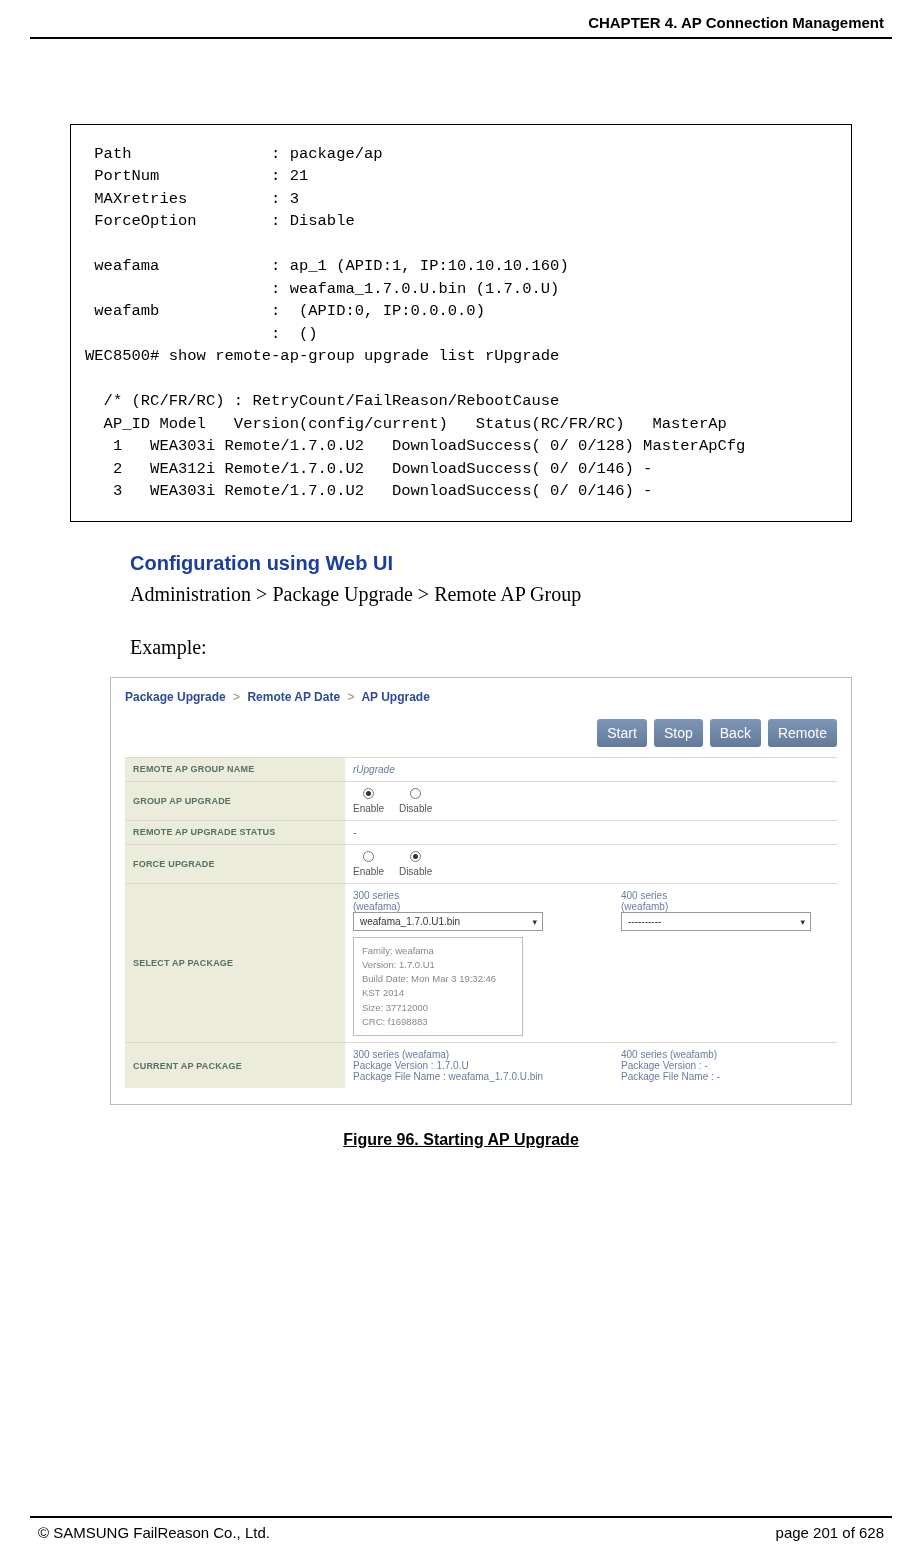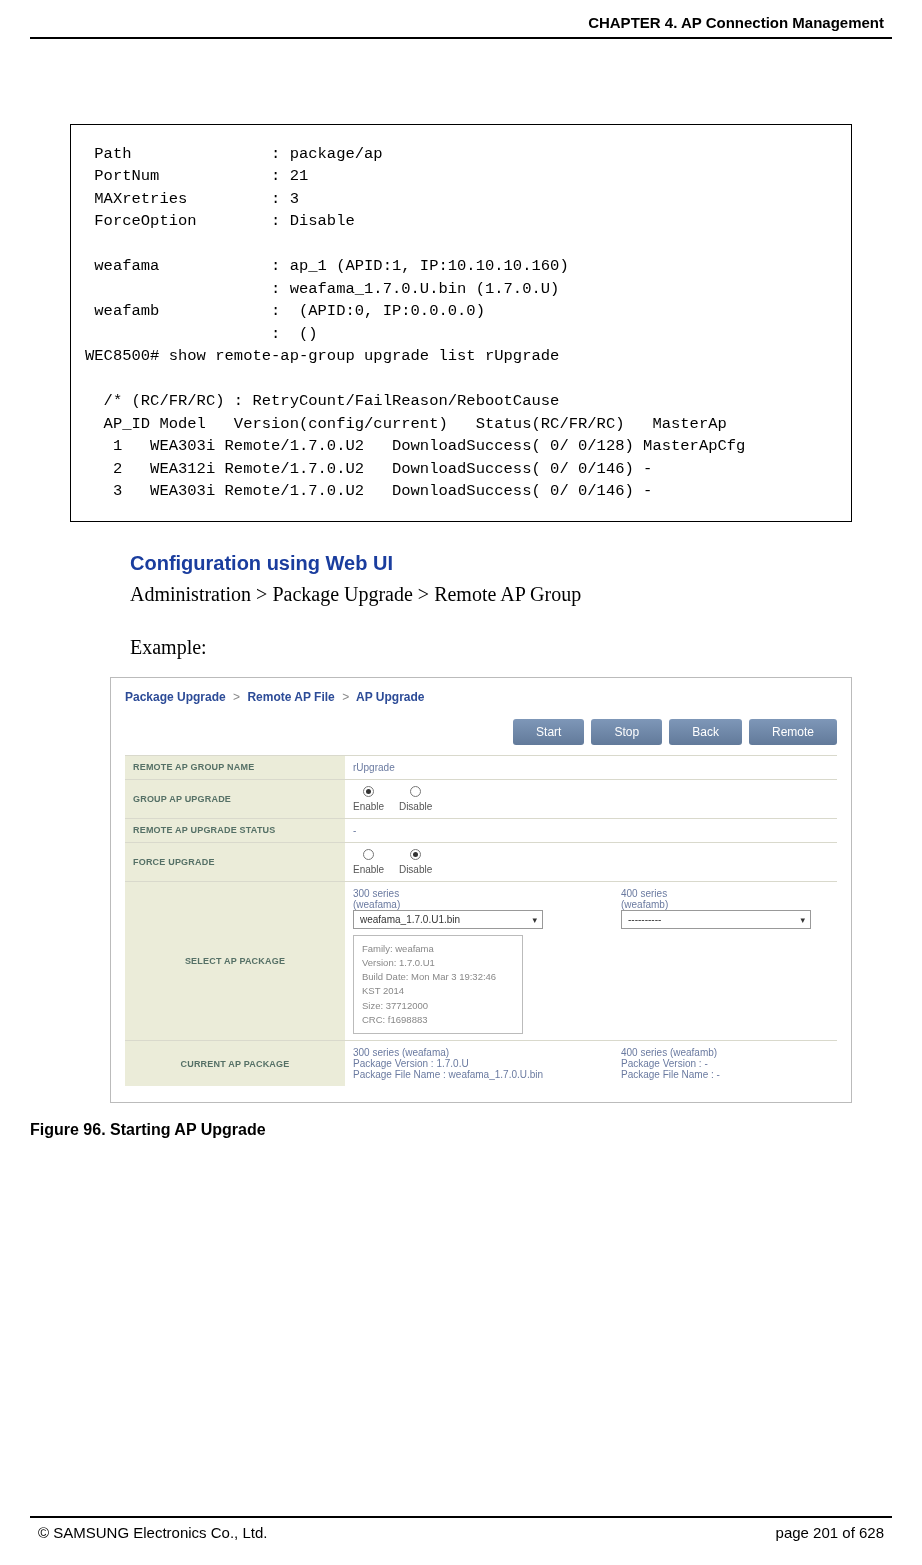--- a/index.html
+++ b/index.html
@@ -73,23 +73,23 @@
   }
   .breadcrumb .sep { color: #888; font-weight: normal; padding: 0 4px;}
   .button-row {
     text-align: right;
     padding: 12px 0 10px 0;
   }
   .ui-button {
     display: inline-block;
     background: linear-gradient(#7e97b8, #627a9a);
     color: #fff;
-    font-size: 12px;
-    font-family: Arial, Helvetica, sans-serif;
-    padding: 6px 23px;
+    font-size: 14px;
+    font-family: Arial, Helvetica, sans-serif;
+    padding: 6px 10px;
     border: none;
     border-radius: 3px;
     margin-left: 4px;
     min-width: 44px;
     text-align: left;
   }
   .form-table {
     width: 100%;
     border-collapse: collapse;
     font-size: 10px;
@@ -101,21 +101,21 @@
   }
   .form-table td.label {
     width: 220px;
     background: #ebecd9;
     color: #557066;
     font-weight: bold;
     font-size: 9px;
     letter-spacing: 0.2px;
     vertical-align: middle;
   }
-  .form-table td.label.tall { vertical-align: middle; text-align: center; }
+  .form-table td.label.tall { vertical-align: middle; }
   .radio-wrap { display: inline-flex; align-items: center; gap: 4px; margin-right: 12px; color:#555;flex-direction:column;}
   .radio {
     width: 11px; height: 11px; border: 1px solid #777; border-radius: 50%;
     display: inline-block; position: relative; background:#fff;
   }
   .radio.checked::after {
     content: ""; position: absolute; top: 2px; left: 2px;
     width: 5px; height: 5px; background: #333; border-radius: 50%;
   }
   .cols { display: flex; gap: 60px; justify-content: flex-end; }
@@ -140,26 +140,28 @@
     border: 1px solid #bbb;
     background: #fff;
     padding: 6px 8px;
     color: #888;
     font-size: 9.5px;
     line-height: 1.5;
     margin-top: 6px;
     width: 170px;
     white-space: pre-line;
   }
-  .muted { color: #6a7aa0; }
+  .muted { color: #6a7aa0; font-style: italic; }
   .figure-caption {
+    text-align: center;
     font-family: Arial, Helvetica, sans-serif;
     font-weight: bold;
     font-size: 16px;
-    margin-top: 18px;
+    margin-top: 26px;
+    text-decoration: underline;
   }
   .spacer { flex: 1; }
   .footer-hr {
     border: none;
     border-top: 2px solid #000;
     margin-top: 40px;
   }
   .footer {
     display: flex;
     justify-content: space-between;
@@ -193,21 +195,21 @@
    3   WEA303i Remote/1.7.0.U2   DownloadSuccess( 0/ 0/146) -</pre>
 
   <div class="section-heading">Configuration using Web UI</div>
   <div class="body-text">Administration &gt; Package Upgrade &gt; Remote AP Group</div>
   <div class="example-label">Example:</div>
 
   <div class="figure-wrap">
     <div class="breadcrumb">
       <span>Package Upgrade</span>
       <span class="sep">&gt;</span>
-      <span>Remote AP File</span>
+      <span>Remote AP Date</span>
       <span class="sep">&gt;</span>
       <span>AP Upgrade</span>
     </div>
 
     <div class="button-row">
       <button class="ui-button">Start</button>
       <button class="ui-button">Stop</button>
       <button class="ui-button">Back</button>
       <button class="ui-button">Remote</button>
     </div>
@@ -292,16 +294,16 @@
     </tbody>
       </table>
   </div>
 
   <div class="figure-caption">Figure 96. Starting AP Upgrade</div>
 
   <div class="spacer"></div>
 
   <hr class="footer-hr">
   <div class="footer">
-    <span>© SAMSUNG Electronics Co., Ltd.</span>
+    <span>© SAMSUNG FailReason Co., Ltd.</span>
     <span class="page-no">page 201 of 628</span>
   </div>
 </div>
 
 </body></html>

